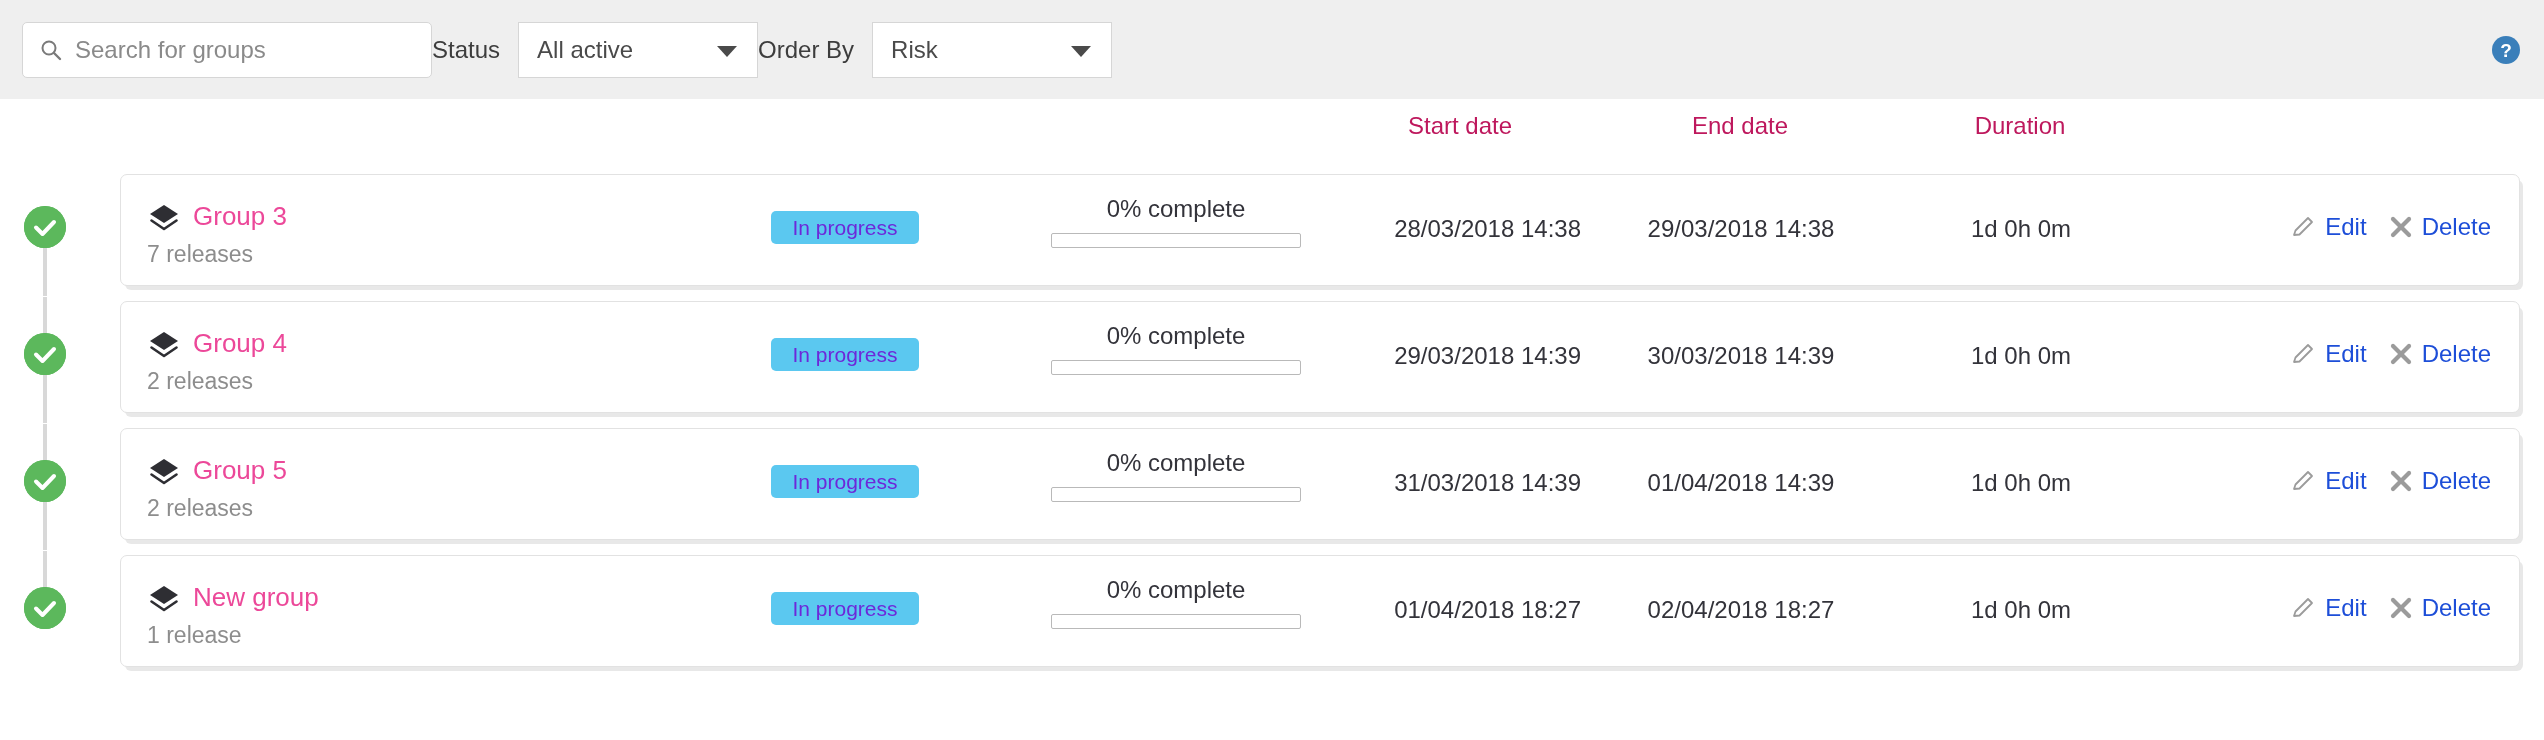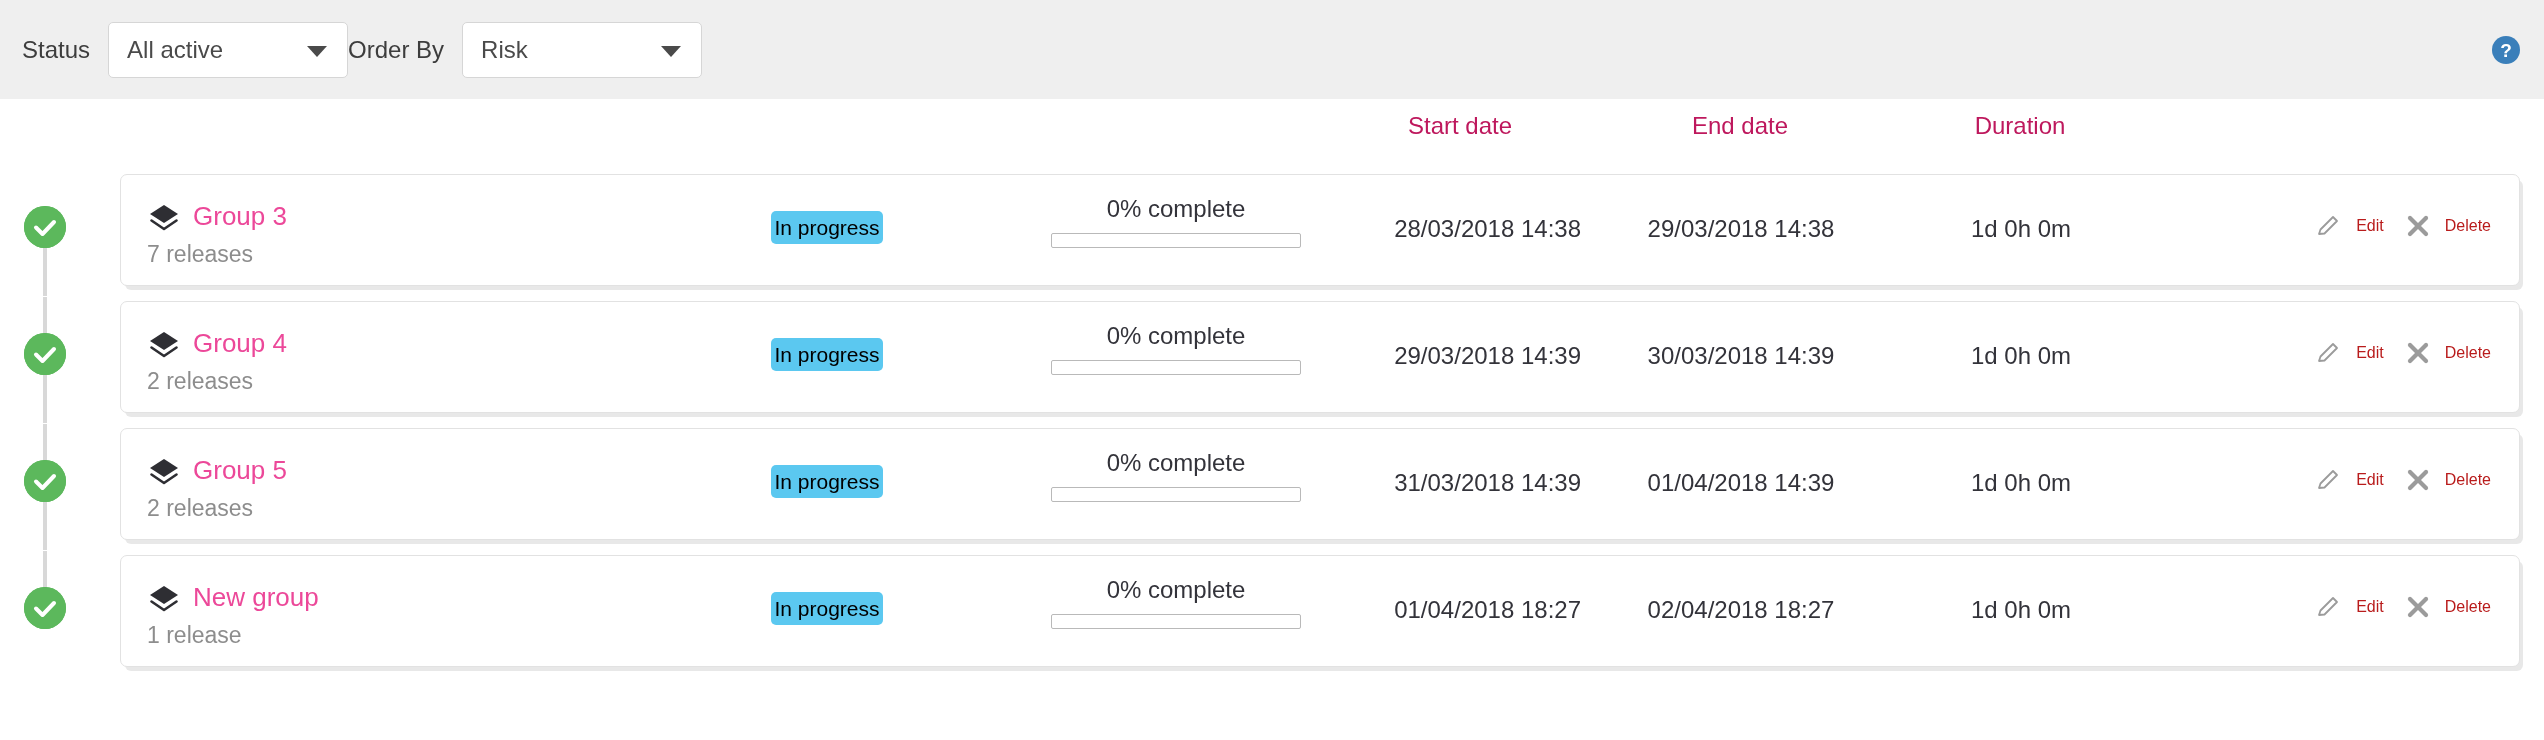--- a/index.html
+++ b/index.html
@@ -51,21 +51,21 @@
     font-size: 24px;
     color: #3d3d3d;
     margin-right: 18px;
     white-space: nowrap;
   }
   .select-box {
     position: relative;
     width: 240px; height: 56px;
     background: #ffffff;
     border: 1px solid #d6d6d6;
-    border-radius: 5px;
+    border-radius: 0;
     display: flex;
     align-items: center;
     padding: 0 18px;
   }
   .select-value {
     font-size: 24px;
     color: #4a4a4a;
     white-space: nowrap;
   }
   .caret {
@@ -159,24 +159,24 @@
     position: absolute;
     left: 26px; top: 66px;
     font-size: 23px;
     color: #8d8d8d;
     white-space: nowrap;
   }
 
   .badge {
     position: absolute;
     left: 650px; top: 36px;
-    width: 112px; height: 33px;
+    width: 148px; height: 33px;
     background: #5bc8f0;
     border-radius: 5px;
-    color: #000000;
+    color: #6d28d9;
     font-size: 21px;
     line-height: 33px;
     text-align: center;
     white-space: nowrap;
   }
 
   .progress-wrap {
     position: absolute;
     left: 930px; top: 20px;
     width: 250px;
@@ -216,33 +216,40 @@
   .actions {
     position: absolute;
     right: 28px; top: 38px;
     display: flex;
     align-items: center;
     gap: 22px;
   }
   .action {
     display: flex;
     align-items: center;
-    gap: 15px;
-    font-size: 16px;
-    color: #b91c1c;
+    gap: 9px;
+    font-size: 24px;
+    color: #1d4ed8;
     white-space: nowrap;
     cursor: pointer;
   }
   .action svg { display: block; }
 </style>
 </head>
 <body>
 
 <div class="toolbar">
 
+  <div class="search-box">
+    <svg class="search-icon" viewBox="0 0 24 24">
+      <circle cx="10" cy="10" r="6.5" fill="none" stroke="#7a7a7a" stroke-width="2"></circle>
+      <line x1="15" y1="15" x2="21" y2="21" stroke="#7a7a7a" stroke-width="2.4" stroke-linecap="round"></line>
+    </svg>
+    <input class="search-input" type="text" placeholder="Search for groups" style="">
+  </div>
 
   <span class="filter-label">Status</span>
 
   <div class="select-box">
     <span class="select-value">All active</span>
     <span class="caret"></span>
   </div>
 
   <span class="filter-label">Order By</span>
 

